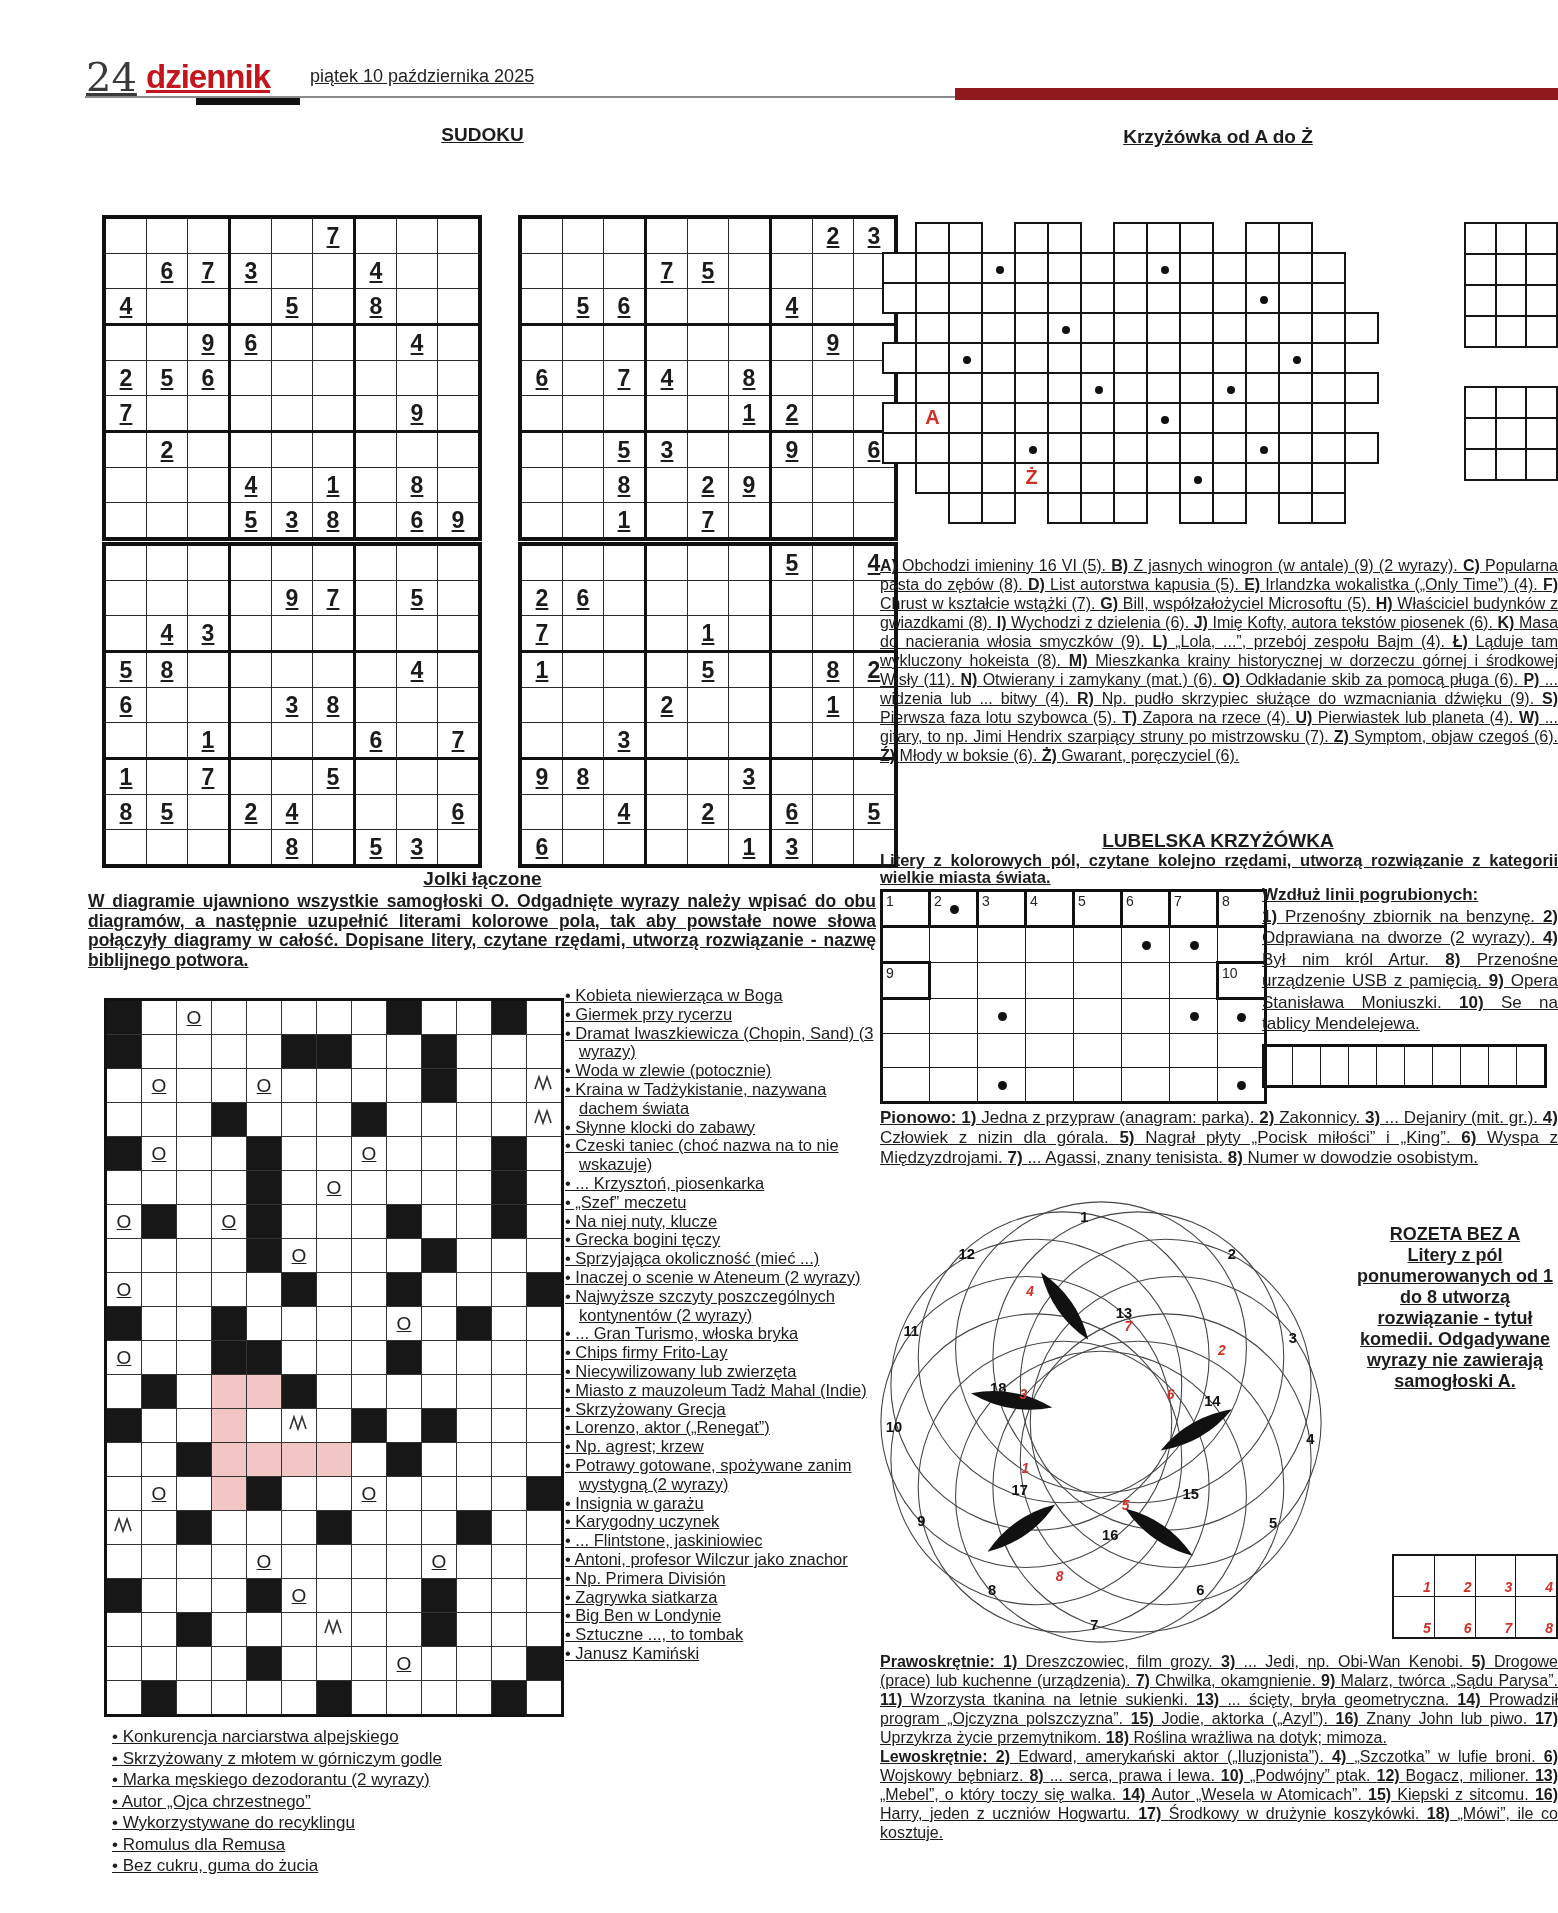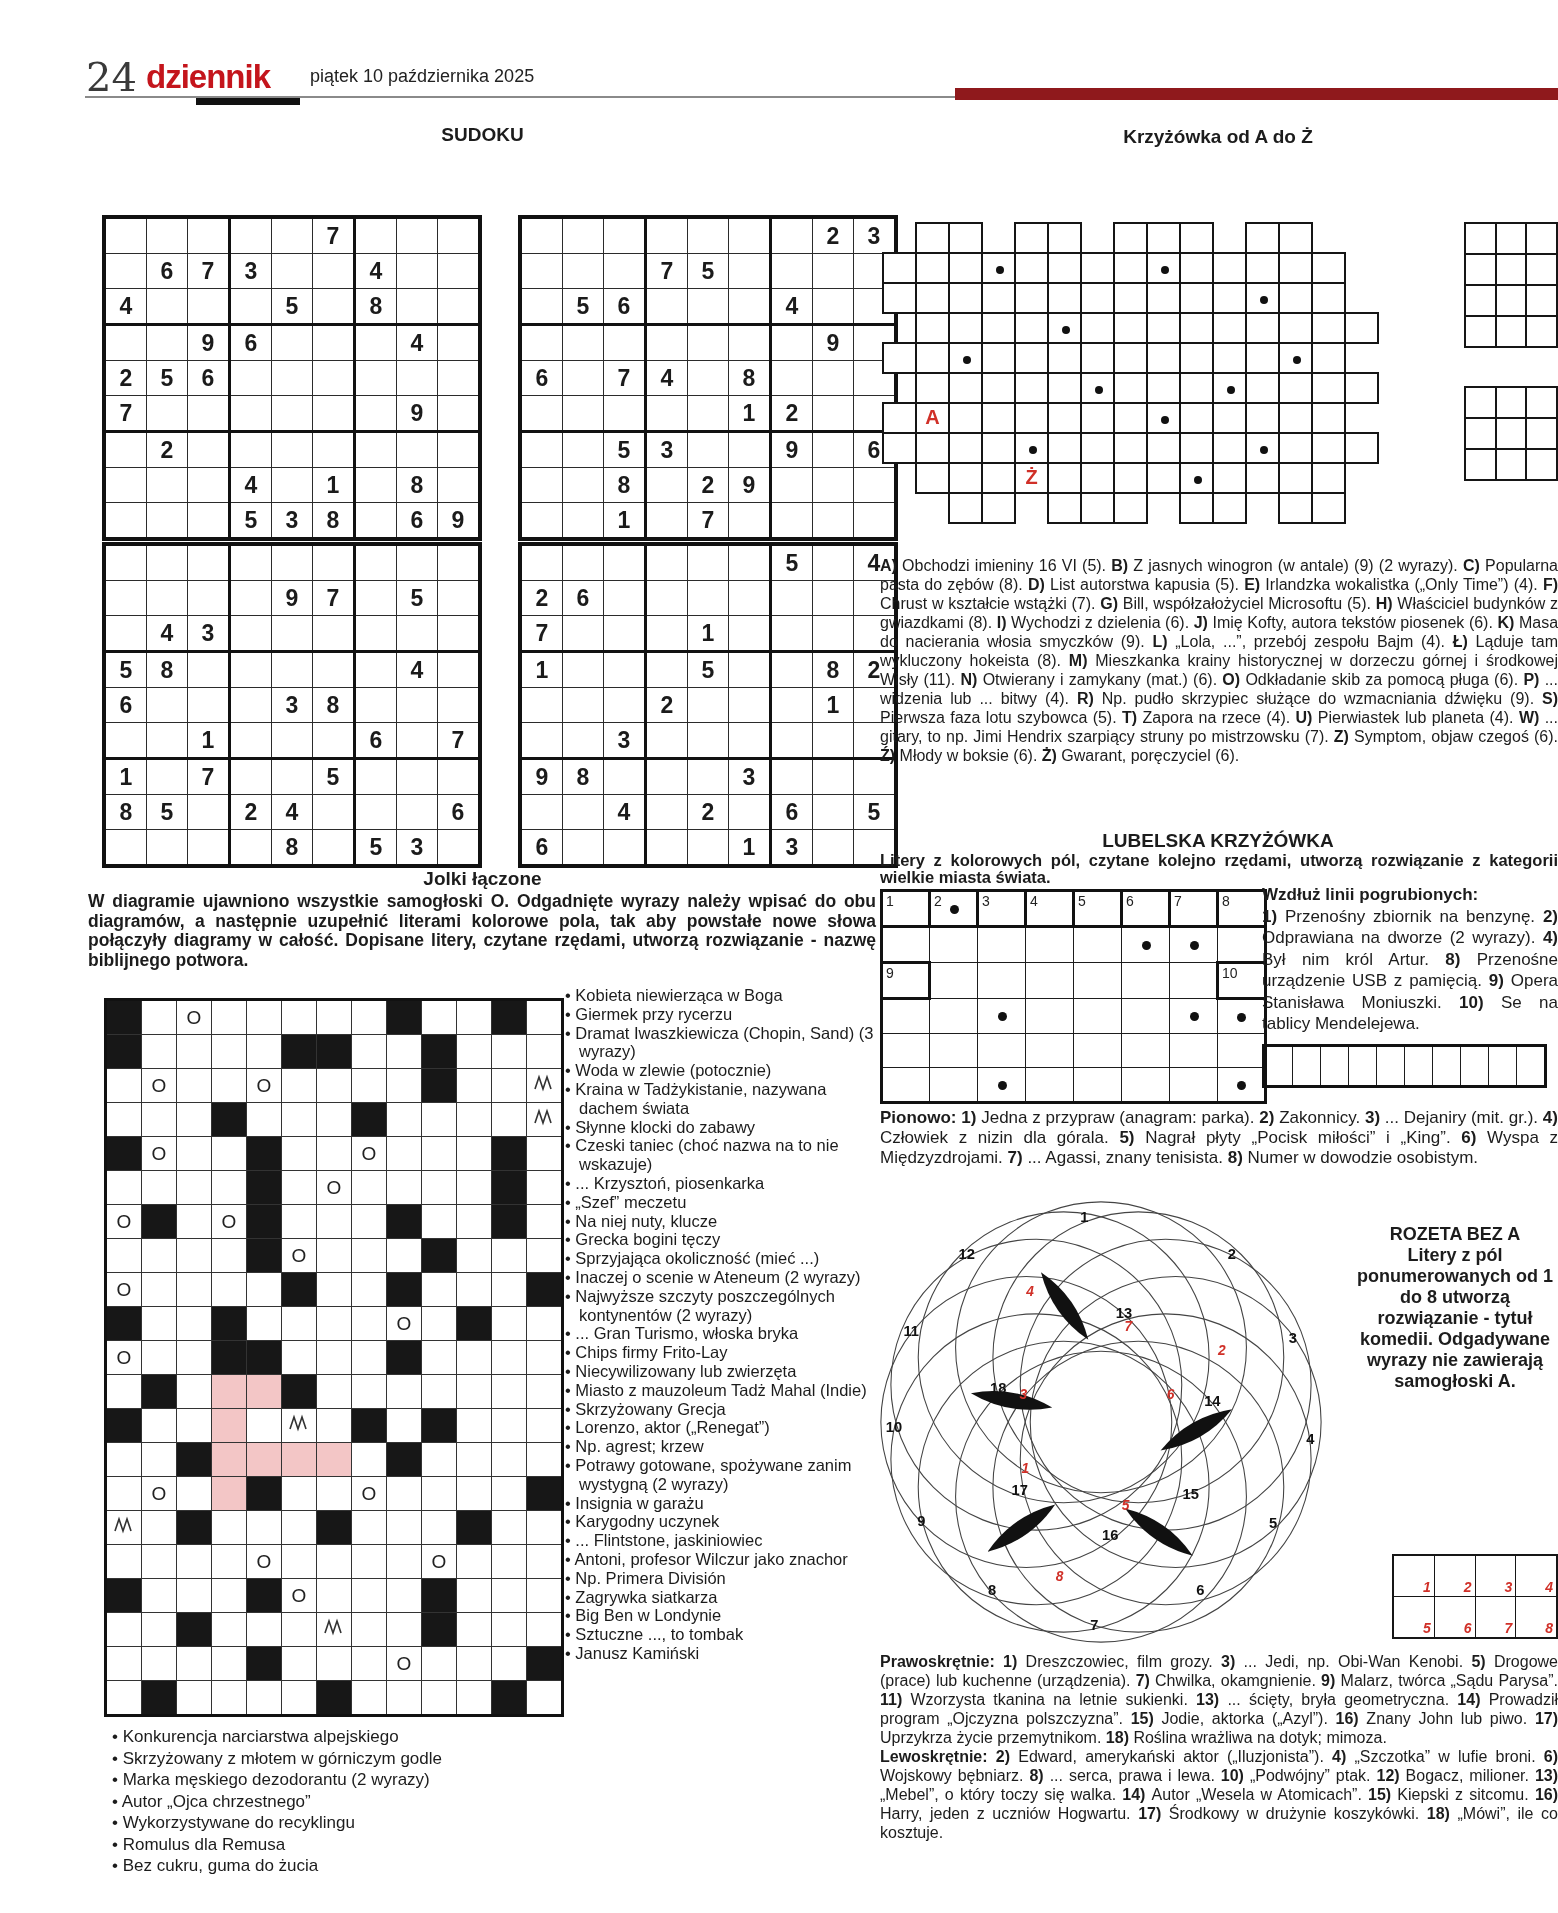--- a/index.html
+++ b/index.html
@@ -1,18 +1,18 @@
 <!DOCTYPE html>
 <html><head>
 <meta charset="utf-8">
 <style>
   html,body{margin:0;padding:0;background:#e8e8e8;}
   #page{position:relative;width:1558px;height:1913px;background:#ffffff;
         font-family:"Liberation Sans",sans-serif;color:#1c1c1c;overflow:hidden;}
-  .abs{position:absolute;}
+  .abs{position:absolute;text-decoration:underline;}
   
   #pagenum{font-family:"DejaVu Serif",serif;font-size:40px;color:#3a3a3a;}
   #brand{font-size:33px;font-weight:bold;color:#c4151c;letter-spacing:-1px;}
   #brandbar{background:#111;height:9px;width:104px;}
   #dateline{font-size:18px;color:#222;}
   #sectiontitle{font-size:33px;color:#5a5a5a;letter-spacing:16px;white-space:nowrap;}
   .hrule{background:#8a8a8a;height:2px;}
   .redbar{background:#8f191c;}
   
   .h1{font-weight:bold;font-size:19px;text-align:center;}

